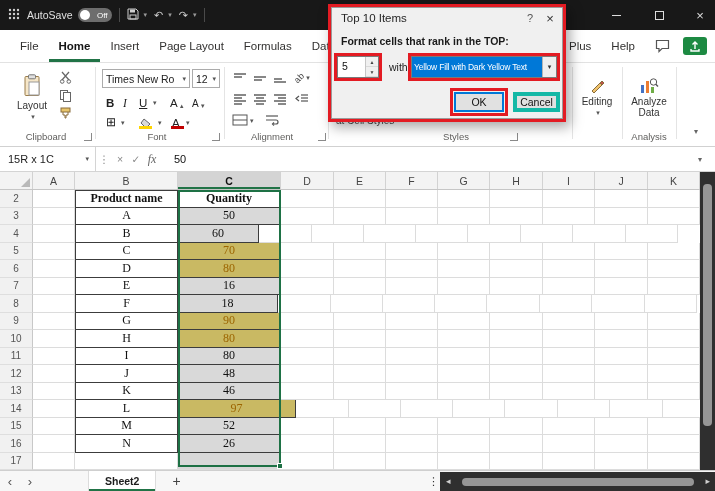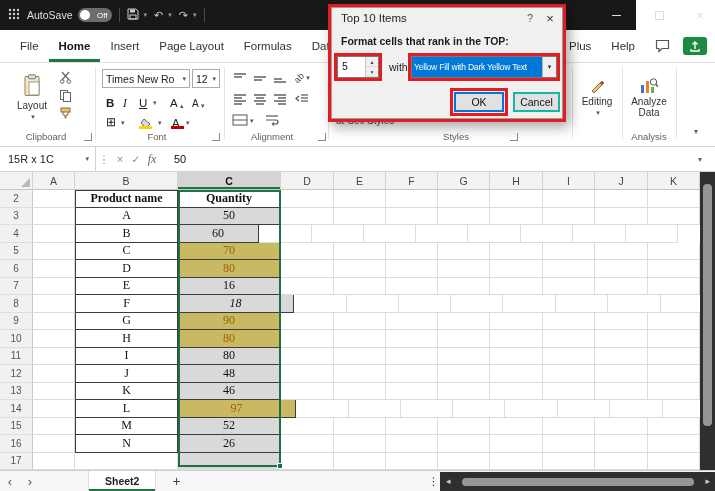--- a/index.html
+++ b/index.html
@@ -1,21 +1,21 @@
 <!DOCTYPE html>
 <html><head>
 <meta charset="utf-8">
 <style>
   *{margin:0;padding:0;box-sizing:border-box}
   html,body{width:715px;height:491px}
   body{position:relative;font-family:"Liberation Sans",sans-serif;background:#fff;overflow:hidden}
   #app{position:absolute;inset:0;width:715px;height:491px;overflow:hidden}
 
   
-  #titlebar{position:absolute;top:0;left:0;width:636px;height:30px;background:#181818;display:flex;align-items:center;gap:7px;padding:0 8px;color:#d8d8d8}
+  #titlebar{position:absolute;top:0;left:0;width:715px;height:30px;background:#181818;display:flex;align-items:center;gap:7px;padding:0 8px;color:#d8d8d8}
   .tb-glyph{color:#cfcfcf;font-size:11px;line-height:1}
   .tb-caret{color:#9a9a9a;font-size:7px;margin-left:-2px}
   #autosave{display:flex;align-items:center;gap:5px;font-size:10.5px;color:#e0e0e0}
   #autosave-toggle{width:34px;height:14px;border-radius:7px;background:#6d6d6d;position:relative;display:flex;align-items:center;justify-content:flex-end;padding-right:4px}
   #autosave-knob{position:absolute;left:2px;top:2px;width:10px;height:10px;border-radius:50%;background:#fff}
   #autosave-state{font-size:8px;color:#fff}
   .qa-sep{width:1px;height:14px;background:#4a4a4a}
   #doc-title{position:absolute;left:262px;top:0;height:30px;line-height:30px;font-size:11.5px;color:#e8e8e8;max-width:64px;overflow:hidden;white-space:nowrap}
   .winbtn{position:absolute;top:0;width:28px;height:30px;display:flex;align-items:center;justify-content:center;color:#ddd;font-size:11px}
   #win-min{left:602px}#win-restore{left:645px}#win-close{left:686px;font-size:13px}
@@ -101,21 +101,21 @@
   #spin-val{flex:1;font-size:10.5px;color:#111;padding:3px 0 0 4px}
   #spin-btns{width:13px;display:flex;flex-direction:column;border-left:1px solid #c6c6c6}
   .spin-b{flex:1;font-size:5px;color:#444;background:#f0f0f0;display:flex;align-items:center;justify-content:center;border-bottom:1px solid #d9d9d9}
   #dlg-with{position:absolute;left:58px;top:54px;font-size:10.5px;color:#1a1a1a}
   #combo-ann{left:77px;top:46px;width:152px;height:28px;display:flex}
   #style-combo{flex:1;display:flex;border:1px solid #7a7a7a;background:#fff}
   #combo-text{flex:1;background:#0078d7;color:#fff;font-size:8.5px;letter-spacing:-0.2px;line-height:20px;padding:0 2px;white-space:nowrap;overflow:hidden}
   #combo-arrow{width:14px;background:#efefef;color:#333;font-size:7px;display:flex;align-items:center;justify-content:center;border-left:1px solid #b5b5b5}
   #ok-ann{left:119px;top:81px;width:58px;height:28px;display:flex;align-items:center;justify-content:center}
   #ok-btn{width:50px;height:20px;background:#e1e1e1;border:2px solid #0078d7;font-size:10.5px;color:#111;font-family:"Liberation Sans",sans-serif}
-  #cancel-btn{position:absolute;left:182px;top:85px;width:47px;height:20px;background:#e1e1e1;border:2px solid #14b8a6;font-size:10.5px;color:#111;font-family:"Liberation Sans",sans-serif}
+  #cancel-btn{position:absolute;left:182px;top:85px;width:47px;height:20px;background:#e1e1e1;border:4px solid #14b8a6;font-size:10.5px;color:#111;font-family:"Liberation Sans",sans-serif}
 </style>
 </head>
 <body>
 
 <div id="app">
 
   <div id="titlebar">
     <span class="tb-glyph">
       <svg width="12" height="12" viewBox="0 0 12 12">
           <g fill="#cfcfcf">
@@ -492,21 +492,21 @@
         <div class="cell" style="width: 52px;"></div>
         <div class="cell" style="width: 53px;"></div>
         <div class="cell" style="width: 52px;"></div>
         <div class="cell" style="width: 53px;"></div>
         <div class="cell" style="width: 52px;"></div>
       </div>
       <div class="grow">
         <div class="rownum" style="width: 33px;">8</div>
         <div class="cell" style="width: 42px;"></div>
         <div class="cell serif tbl tbl-l" style="width: 103px;">F</div>
-        <div class="cell serif selcell tbl" style="width: 116px; font-style: italic;">18</div>
+        <div class="cell serif selcell tbl" style="width: 100px;">18</div>
         <div class="cell" style="width: 53px;"></div>
         <div class="cell" style="width: 52px;"></div>
         <div class="cell" style="width: 52px;"></div>
         <div class="cell" style="width: 52px;"></div>
         <div class="cell" style="width: 53px;"></div>
         <div class="cell" style="width: 52px;"></div>
         <div class="cell" style="width: 53px;"></div>
         <div class="cell" style="width: 52px;"></div>
       </div>
       <div class="grow">

